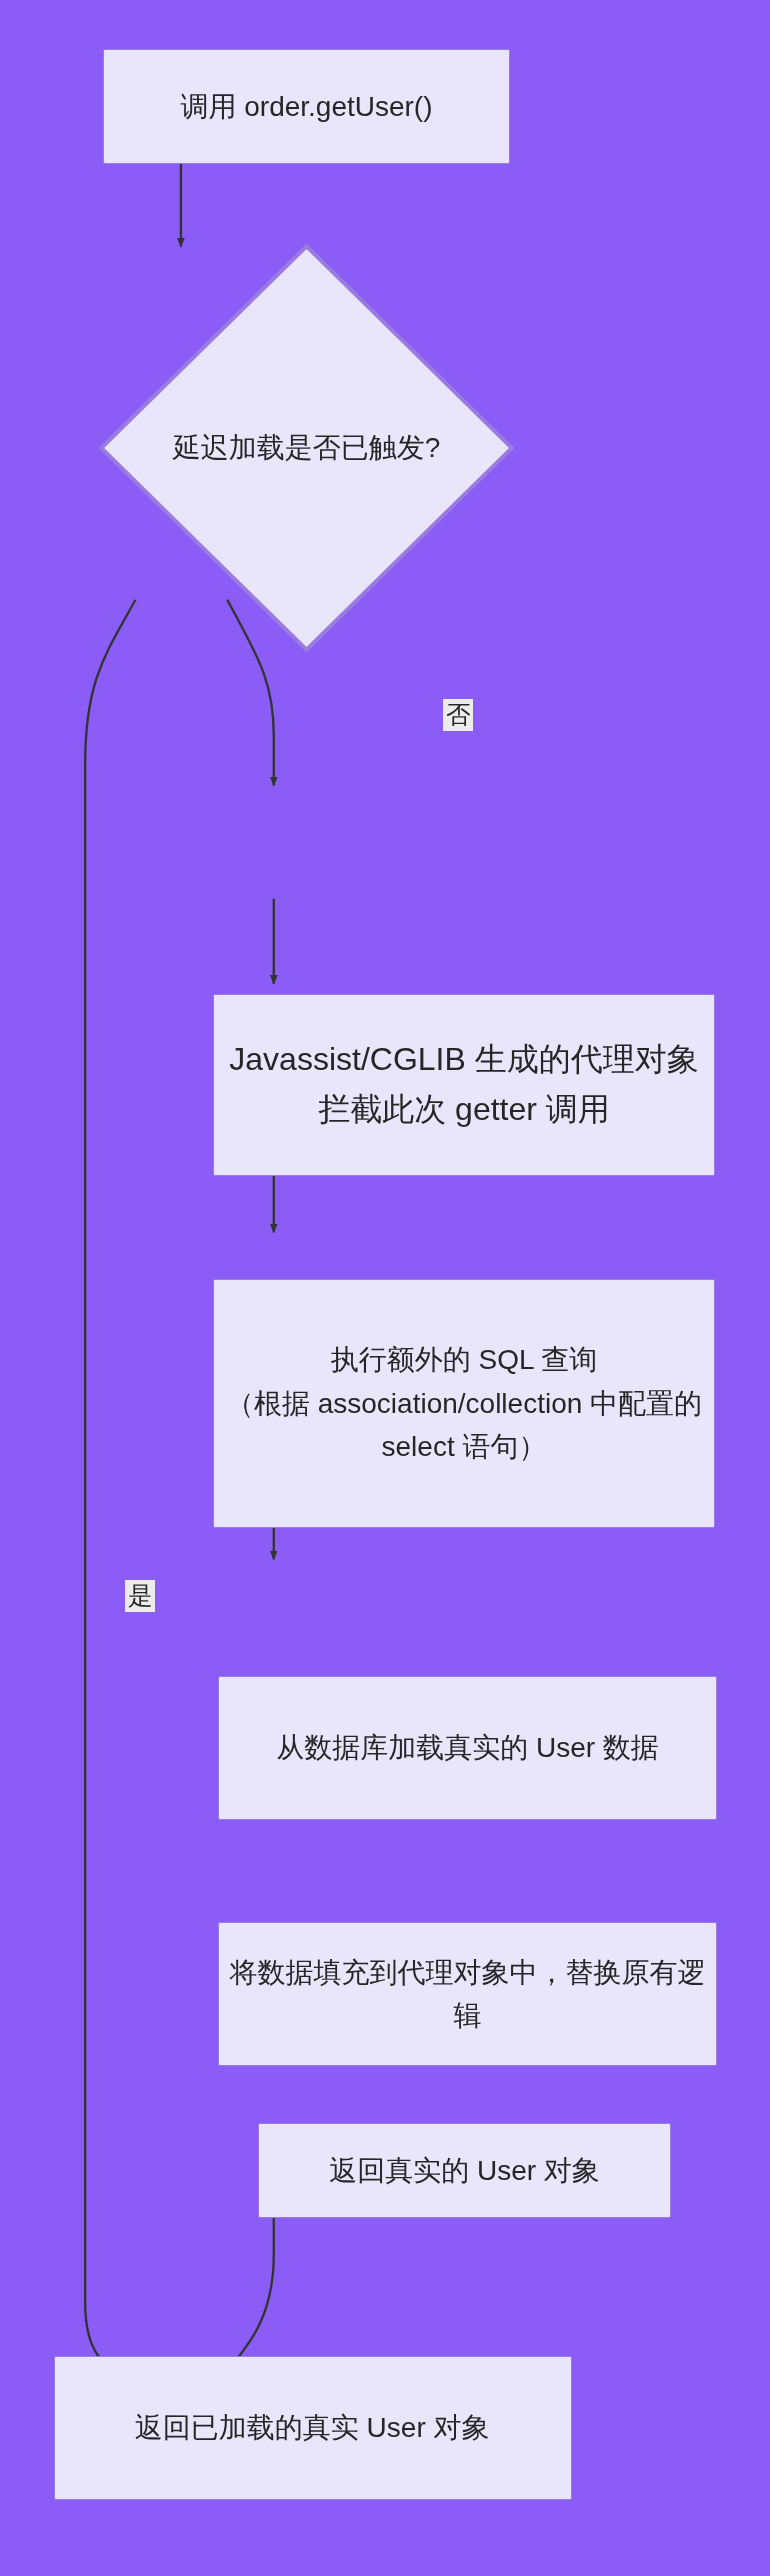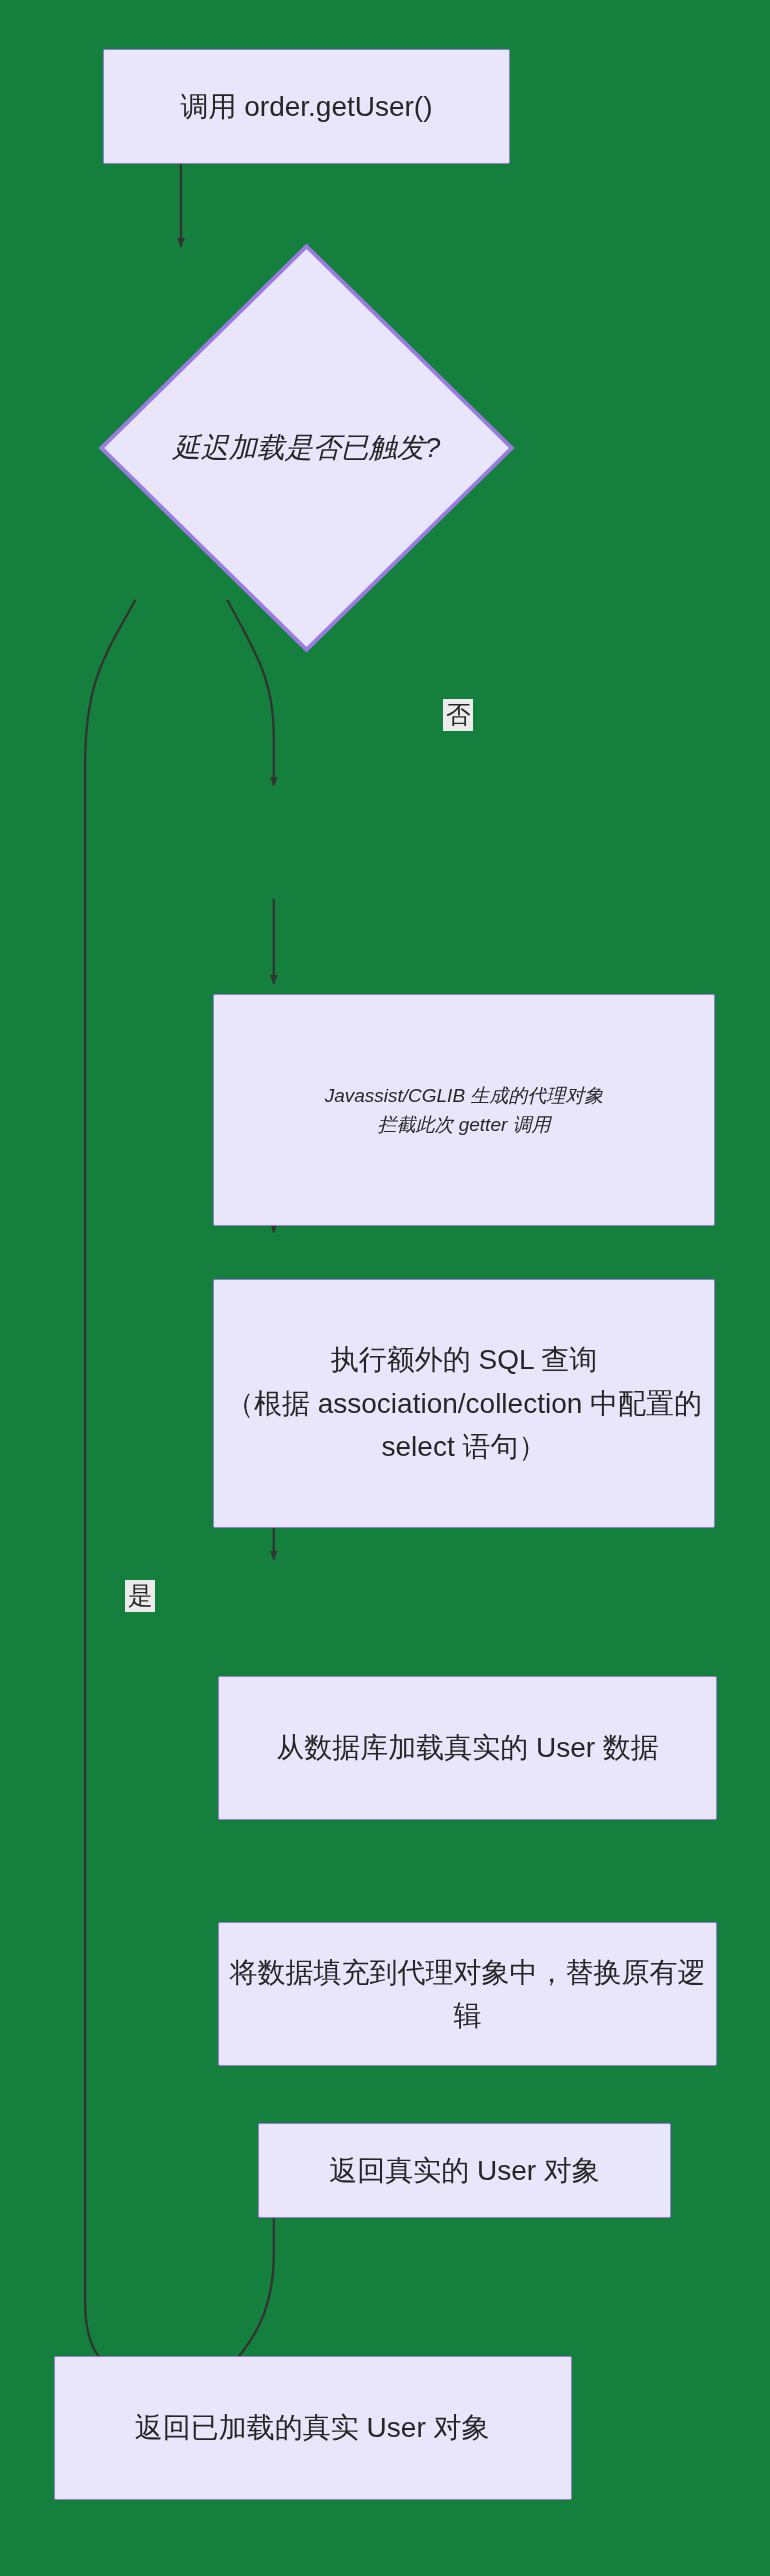--- a/index.html
+++ b/index.html
@@ -7,21 +7,21 @@
     padding: 0;
     background: #ffffff;
   }
   body {
     font-family: "Liberation Sans", "DejaVu Sans", sans-serif;
   }
   #flowchart-root {
     position: relative;
     width: 771px;
     height: 2576px;
-    background: #15803d;
+    background: #8b5cf6;
     overflow: hidden;
   }
   svg.edges {
     position: absolute;
     left: 0;
     top: 0;
     width: 771px;
     height: 2576px;
     pointer-events: none;
   }
@@ -104,29 +104,29 @@
 
     <path d="M 283 2196 L 283 2330 C 283 2390, 262 2420, 232 2454" fill="none" stroke="#333333" stroke-width="2.4" marker-end="url(#arrowhead)"></path>
   </svg>
 
   <div class="node" style="left: 103px; top: 49px; width: 407px; height: 115px; font-size: 28px;">调用 order.getUser()</div>
 
   <div class="diamond-wrap" style="left: 98px; top: 243px; width: 417px; height: 410px; font-size: 26px;">
     <svg class="diamond-shape" viewBox="0 0 254 250" preserveAspectRatio="none" xmlns="http://www.w3.org/2000/svg">
       <polygon points="127,2 252,125 127,248 2,125" fill="#e9e6fb" stroke="#9a7ce0" stroke-width="2.4"></polygon>
     </svg>
-    <span class="diamond-label" style="font-size: 28px; font-style: italic;">延迟加载是否已触发?</span>
+    <span class="diamond-label" style="font-size: 28px;">延迟加载是否已触发?</span>
   </div>
 
   <div class="edge-label" style="left: 443px; top: 699px; font-size: 24.6px;">否</div>
 
   <div class="edge-label" style="left: 125px; top: 1580px; font-size: 24.6px;">是</div>
 
 
-  <div class="node" style="left: 213px; top: 994px; width: 502px; height: 232px; font-size: 19px; font-style: italic;">Javassist/CGLIB 生成的代理对象
+  <div class="node" style="left: 213px; top: 994px; width: 502px; height: 182px; font-size: 32px;">Javassist/CGLIB 生成的代理对象
 拦截此次 getter 调用</div>
 
   <div class="node" style="left: 213px; top: 1279px; width: 502px; height: 249px; font-size: 28px;">执行额外的 SQL 查询
 （根据 association/collection 中配置的 select 语句）</div>
 
   <div class="node" style="left: 218px; top: 1676px; width: 499px; height: 144px; font-size: 28px;">从数据库加载真实的 User 数据</div>
 
   <div class="node" style="left: 258px; top: 2123px; width: 413px; height: 95px; font-size: 28px;">返回真实的 User 对象</div>
 
   <div class="node" style="left: 218px; top: 1922px; width: 499px; height: 144px; font-size: 28px;">将数据填充到代理对象中，替换原有逻辑</div>

